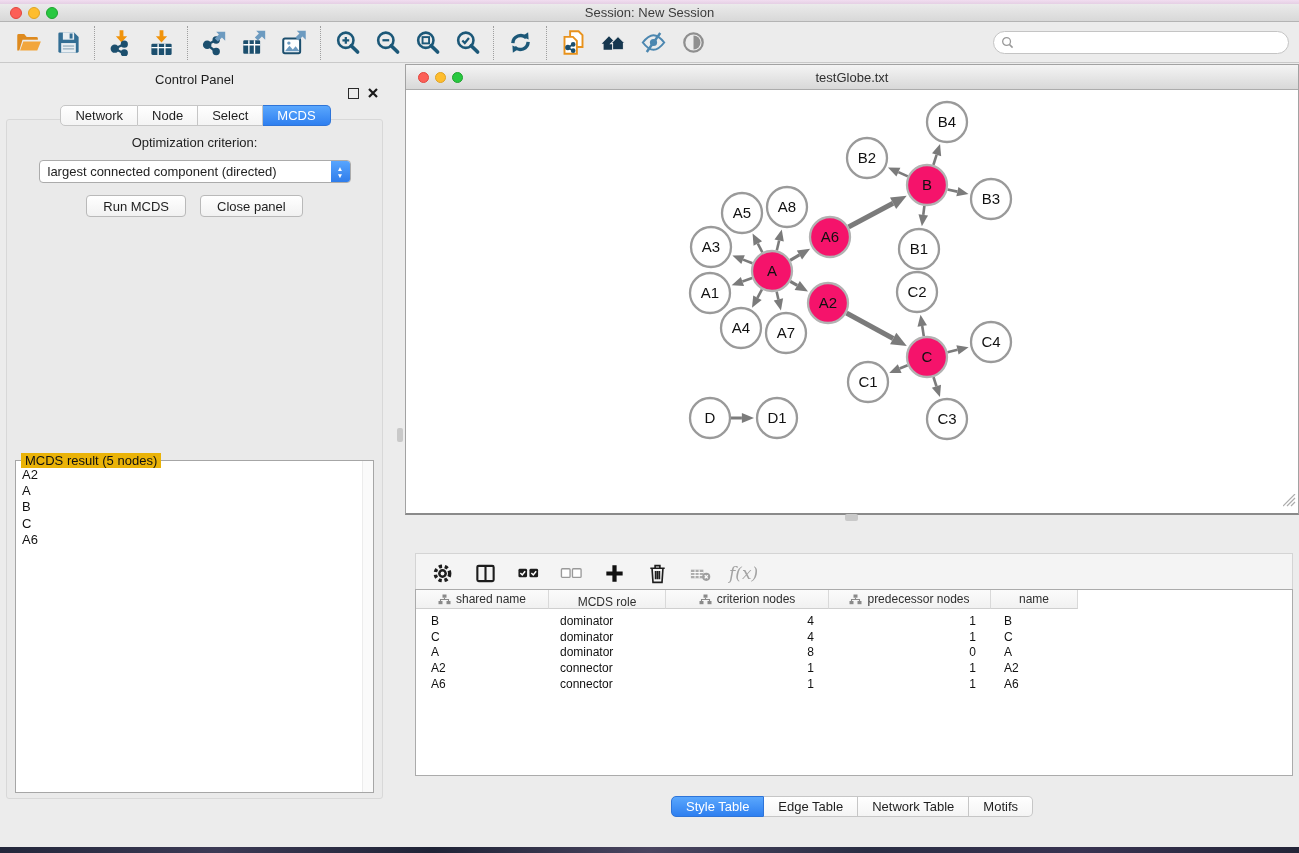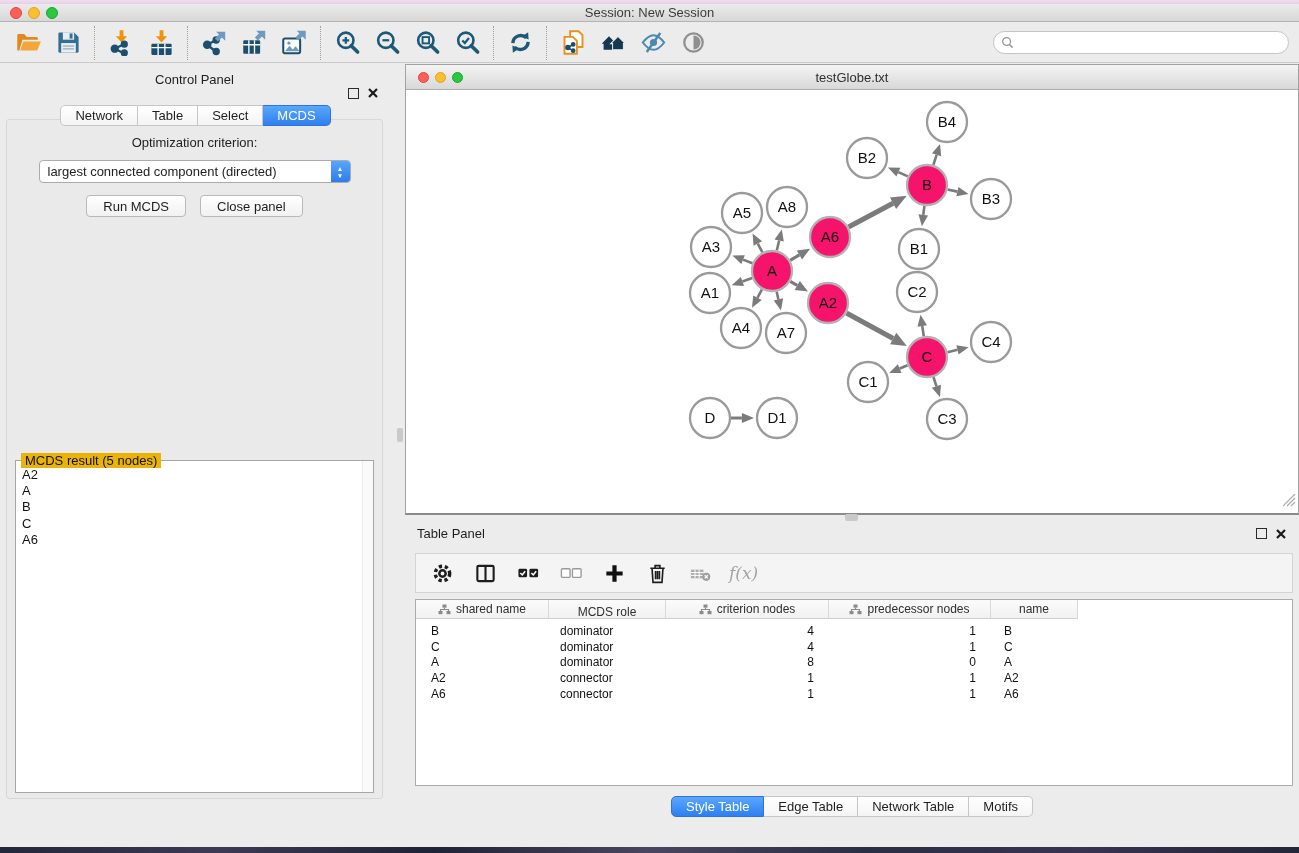--- a/index.html
+++ b/index.html
@@ -77,21 +77,21 @@
 
   
   .table-panel { position:absolute; left:405px; top:518px; width:894px; height:291px; background:#ECECEC; }
   .drag-nub { position:absolute; top:-4px; left:440px; width:13px; height:7px; background:#C9C9C9; border-radius:2px; }
   .tp-head { display:flex; align-items:center; padding:8px 12px 0 12px; font-size:13px; color:#1E1E1E; }
   .tp-toolbar { position:absolute; left:10px; right:6px; top:35px; height:40px;
     background:#F4F4F4; border:1px solid #D4D4D4; display:flex; align-items:center; padding-left:12px; gap:15px; }
   .tpbtn { width:28px; height:30px; display:flex; align-items:center; justify-content:center; }
   .tpbtn svg { width:23px; height:23px; }
   .fx { font-family:"DejaVu Serif",serif; font-style:italic; font-size:17px; color:#A3A3A3; }
-  .dtable { position:absolute; left:10px; right:6px; top:81px; height:187px; background:#fff;
+  .dtable { position:absolute; left:10px; right:6px; top:71px; height:187px; background:#fff;
     border:1px solid #ABABAB; overflow:hidden; }
   .thead { display:flex; }
   .th { height:19px; display:flex; align-items:center; justify-content:center; gap:5px;
     font-size:12px; color:#2F2F2F; background:linear-gradient(#FBFBFB,#F1F1F1);
     border-right:1px solid #D9D9D9; border-bottom:1px solid #CFCFCF; }
   .tbody { padding-top:4px; }
   .tr { display:flex; align-items:center; height:15.8px; font-size:12px; color:#111; }
   .td { overflow:hidden; white-space:nowrap; }
   .col0 { width:133px; } .col1 { width:117px;flex-direction:column; } .col2 { width:163px; } .col3 { width:162px; } .col4 { width:87px; }
   .td.col0 { padding-left:15px; } .td.col1 { padding-left:11px; }
@@ -293,21 +293,21 @@
       <span>Control Panel</span>
       <span class="win-btns">
         <span class="float-ic"></span>
         <svg width="12" height="12" viewBox="0 0 12 12">
           <path d="M2 2l8 8M10 2l-8 8" stroke="#1A1A1A" stroke-width="2.2"></path>
         </svg>
       </span>
     </div>
     <div class="seg">
         <div class="seg-tab">Network</div>
-        <div class="seg-tab">Table</div>
+        <div class="seg-tab">Node</div>
         <div class="seg-tab">Select</div>
         <div class="seg-tab active">MCDS</div>
       </div>
     <div class="cp-inner">
       <div class="opt-label">Optimization criterion:</div>
       <div class="combo">
         <span>largest connected component (directed)</span>
         <span class="stepper">
             <span>▲</span>
             <span>▼</span>
@@ -469,29 +469,20 @@
       <div class="grip">
         <svg width="13" height="13" viewBox="0 0 13 13">
           <path d="M12 4 4 12M12 8 8 12M12 0 0 12" stroke="#ADADAD" stroke-width="1.2" fill="none"></path>
         </svg>
       </div>
     </div>
   </div>
 
   <div class="table-panel">
     <div class="drag-nub"></div>
-    <div class="tp-head">
-      <span>Table Panel</span>
-      <span class="win-btns">
-        <span class="float-ic"></span>
-        <svg width="12" height="12" viewBox="0 0 12 12">
-          <path d="M2 2l8 8M10 2l-8 8" stroke="#1A1A1A" stroke-width="2.2"></path>
-        </svg>
-      </span>
-    </div>
     <div class="tp-toolbar">
       <div class="tpbtn">
         <svg viewBox="0 0 24 24">
           <circle cx="12" cy="12" r="7.5" fill="none" stroke="#1D1D1D" stroke-width="3.6" stroke-dasharray="3.4 2.85"></circle>
           <circle cx="12" cy="12" r="4.6" fill="#1D1D1D"></circle>
           <circle cx="12" cy="12" r="2" fill="#F4F4F4"></circle>
         </svg>
       </div>
       <div class="tpbtn">
         <svg viewBox="0 0 24 24">

